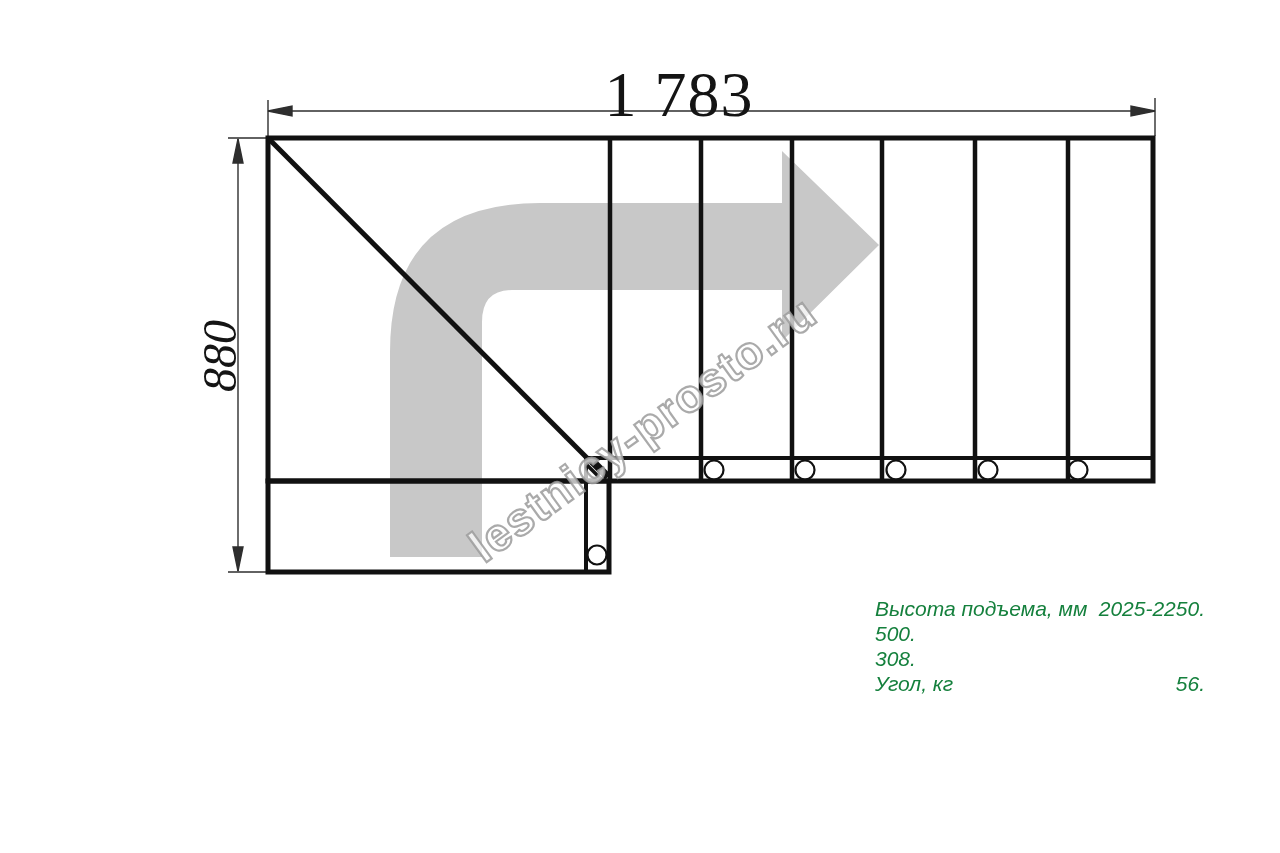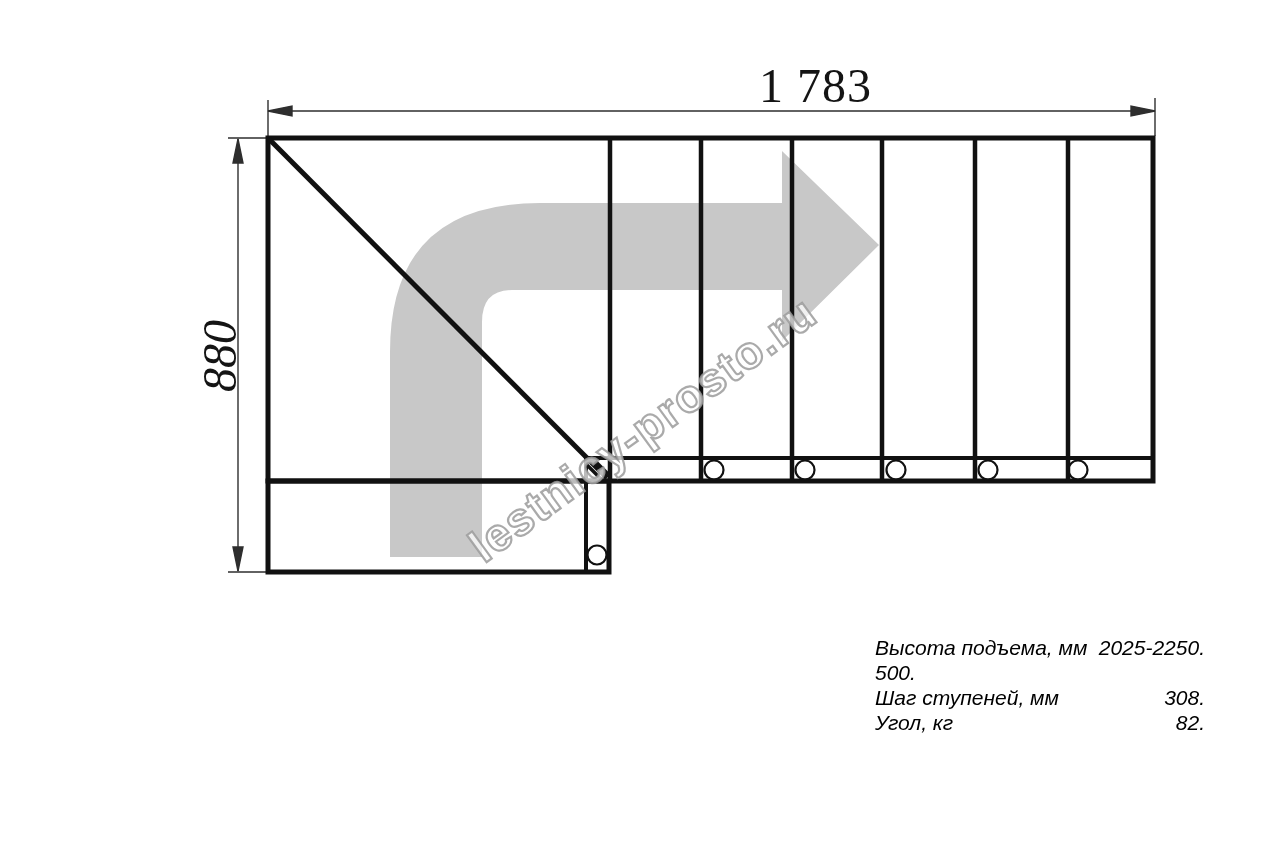--- a/index.html
+++ b/index.html
@@ -10,31 +10,31 @@
     font-family:"Liberation Sans",sans-serif;
     overflow:hidden;
   }
   .drawing-svg{position:absolute;left:0;top:0;}
   .dim-text{
     position:absolute;
     font-family:"Liberation Serif",serif;
     color:#141414;
   }
   .dim-top{
-    left:572px;top:58px;width:300px;
-    font-size:48px;text-align:right;letter-spacing:1px;
+    left:529px;top:58px;width:300px;
+    font-size:64px;text-align:center;letter-spacing:1px;
   }
   .dim-left{
     left:150px;top:330px;width:140px;height:52px;
     font-size:48px;font-style:italic;text-align:center;line-height:52px;
     transform:rotate(-90deg);transform-origin:center center;
   }
   .specs{
     position:absolute;left:875px;top:596px;width:330px;
-    font-size:21px;font-style:italic;color:#000000;margin-top:39px;
+    font-size:21px;font-style:italic;color:#15803d;
   }
   .specs-row{
     display:flex;justify-content:space-between;align-items:baseline;
     height:25px;line-height:25px;white-space:nowrap;
   }
   .specs-row .val{text-align:left;}
 </style>
 </head>
 <body>
 
@@ -93,22 +93,21 @@
 
   <div class="specs">
     <div class="specs-row">
       <span class="lbl">Высота подъема, мм</span>
       <span class="val">2025-2250.</span>
     </div>
     <div class="specs-row">
       <span class="val">500.</span>
     </div>
     <div class="specs-row">
-      <span class="lbl">Шаг ступеней, мм</span>
       <span class="val">308.</span>
     </div>
     <div class="specs-row">
       <span class="lbl">Угол, кг</span>
-      <span class="val">82.</span>
+      <span class="val">56.</span>
     </div>
   </div>
 
 </div>
 
 </body></html>

